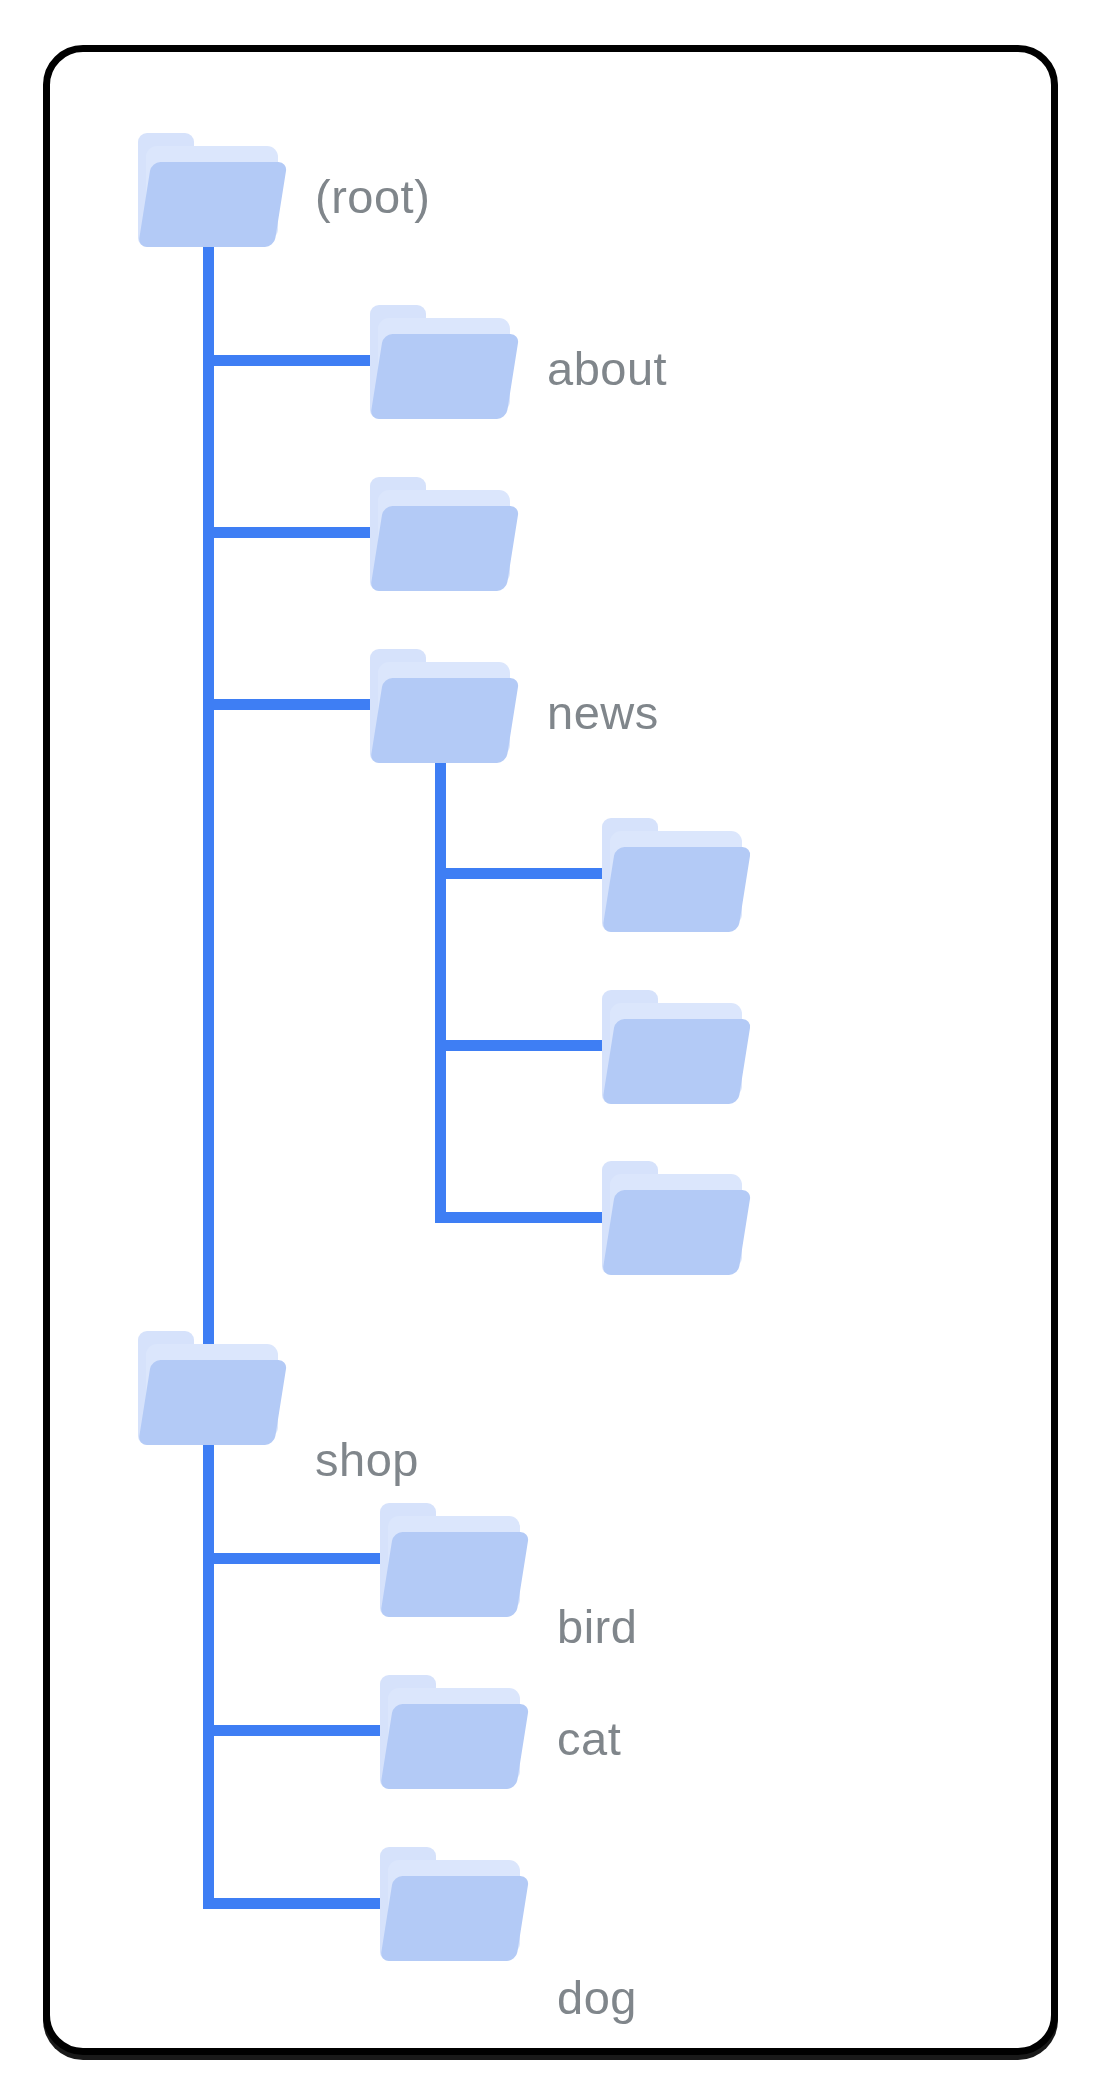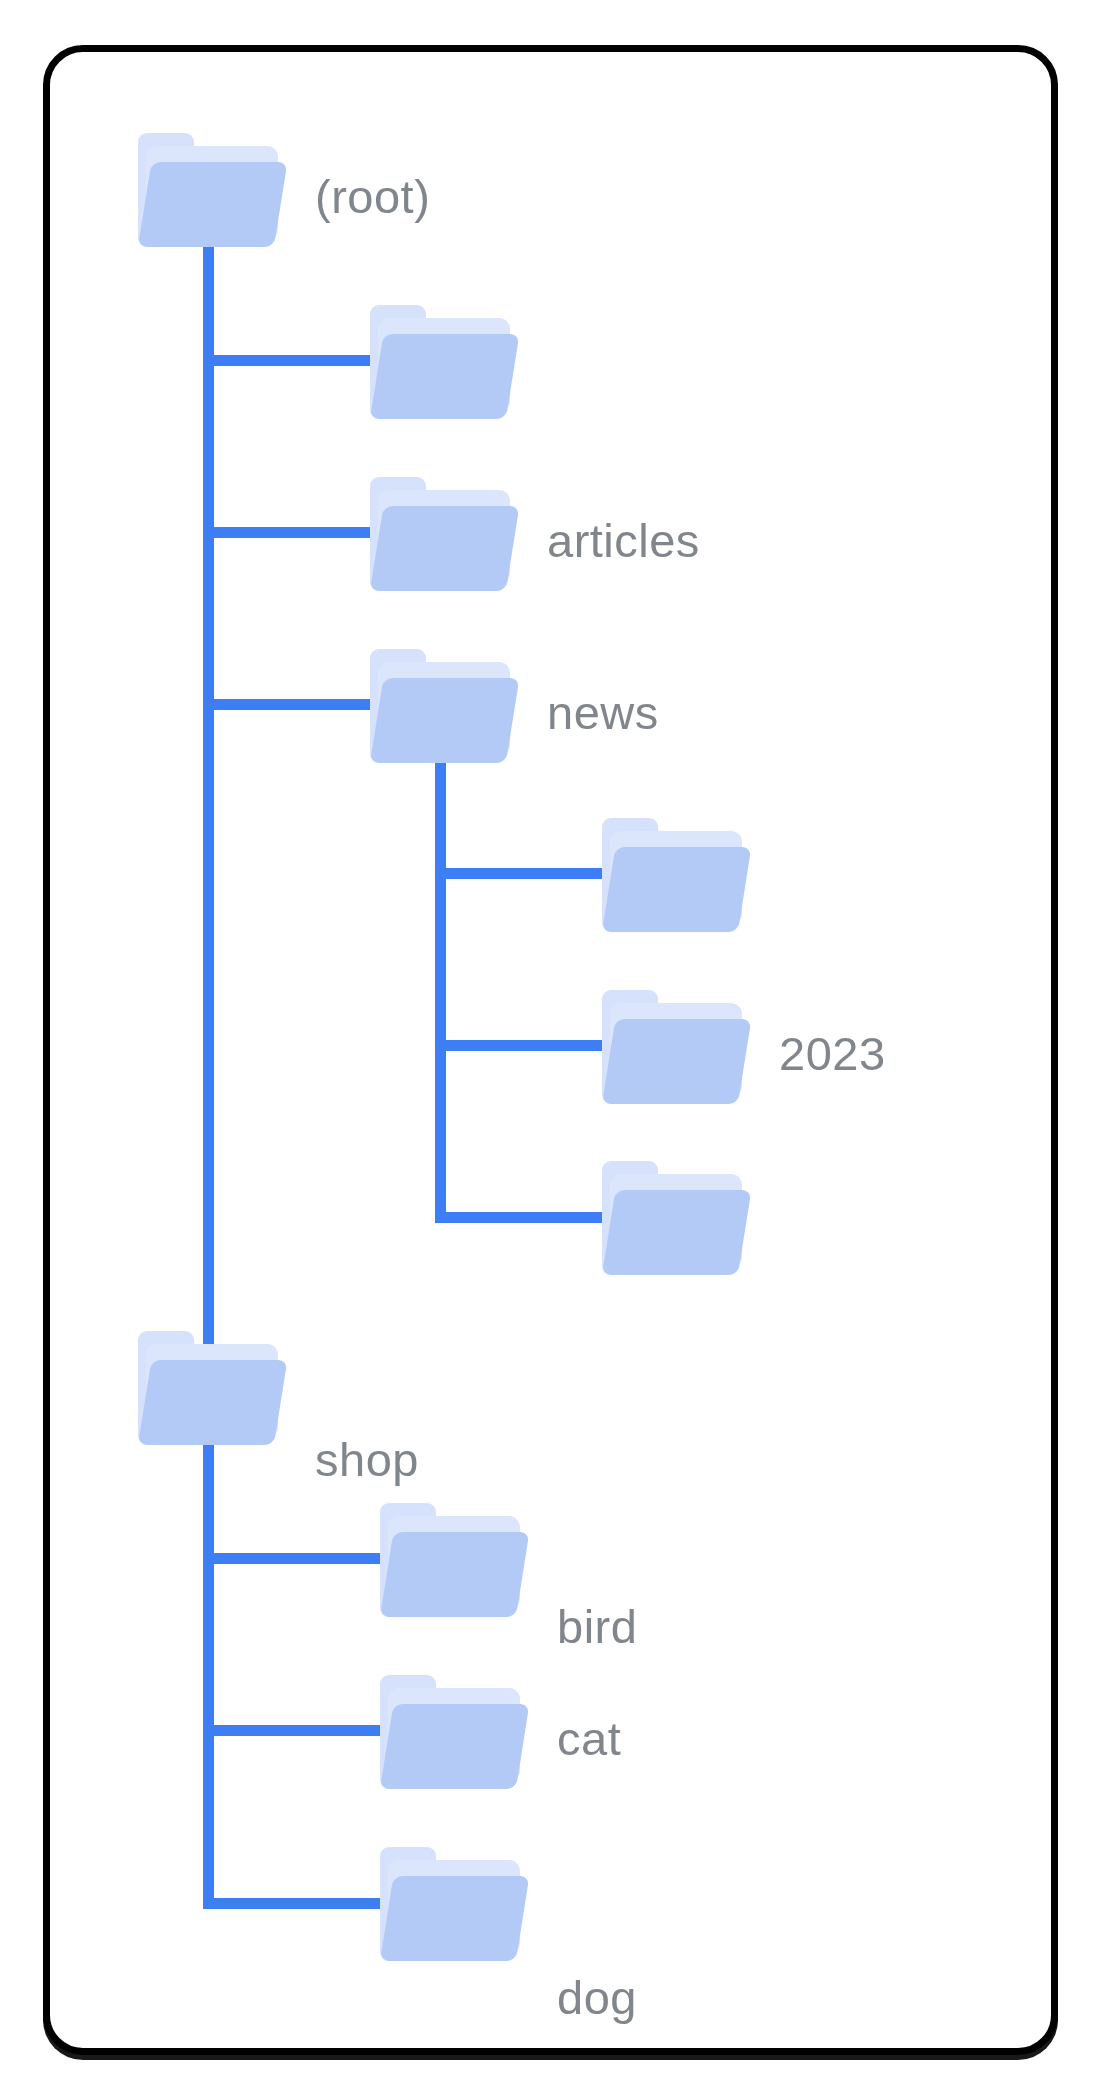--- a/index.html
+++ b/index.html
@@ -80,39 +80,38 @@
   <div class="line" style="left:203px; top:1898px; width:183px; height:11px;"></div>
 
   <svg class="folder" viewBox="0 0 156 115" style="left:138px; top:133px;">
       <use href="#folderSym"></use>
     </svg>
   <div class="flabel" style="left:315px; top:133px;">(root)</div>
 
   <svg class="folder" viewBox="0 0 156 115" style="left:370px; top:305px;">
       <use href="#folderSym"></use>
     </svg>
+  <div class="flabel" style="left:547px; top:305px;">about</div>
 
   <svg class="folder" viewBox="0 0 156 115" style="left:370px; top:477px;">
       <use href="#folderSym"></use>
     </svg>
-  <div class="flabel" style="left:547px; top:477px;">articles</div>
 
   <svg class="folder" viewBox="0 0 156 115" style="left:370px; top:649px;">
       <use href="#folderSym"></use>
     </svg>
   <div class="flabel" style="left:547px; top:649px;">news</div>
 
   <svg class="folder" viewBox="0 0 156 115" style="left:602px; top:818px;">
       <use href="#folderSym"></use>
     </svg>
 
   <svg class="folder" viewBox="0 0 156 115" style="left:602px; top:990px;">
       <use href="#folderSym"></use>
     </svg>
-  <div class="flabel" style="left:779px; top:990px;">2023</div>
 
   <svg class="folder" viewBox="0 0 156 115" style="left:602px; top:1161px;">
       <use href="#folderSym"></use>
     </svg>
 
   <svg class="folder" viewBox="0 0 156 115" style="left:138px; top:1331px;">
       <use href="#folderSym"></use>
     </svg>
   <div class="flabel" style="left:315px; top:1396px;">shop</div>
 

